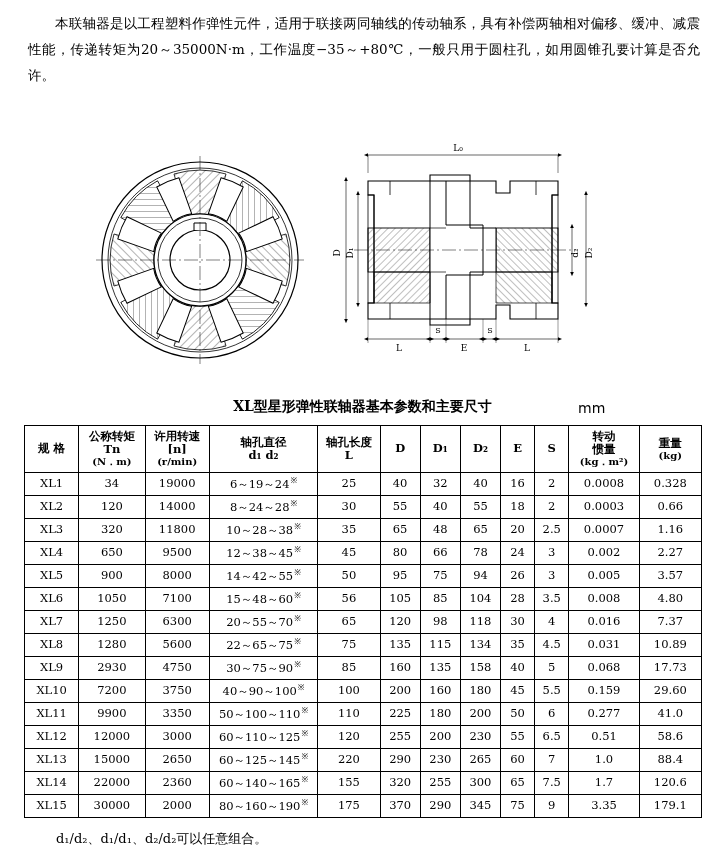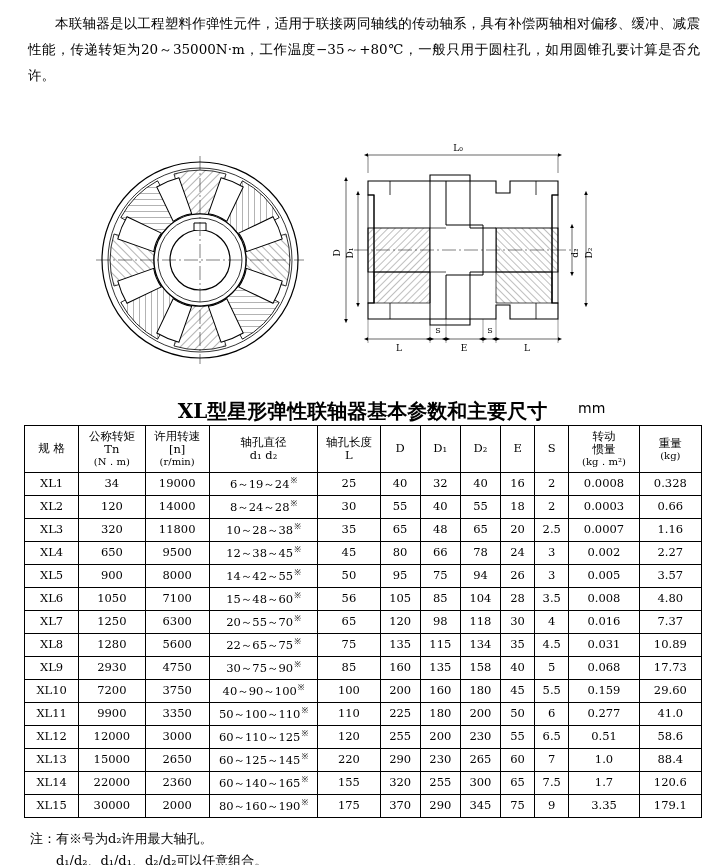--- a/index.html
+++ b/index.html
@@ -54,21 +54,21 @@
     top: 5px;
   }
 
   
   .table-title {
     position: absolute;
     left: 0;
     top: 398px;
     width: 725px;
     text-align: center;
-    font-size: 20px;
+    font-size: 14px;
     font-weight: bold;
     font-family: "DejaVu Serif", "Liberation Serif", serif;
   }
   .mm-label {
     position: absolute;
     left: 578px;
     top: 400px;
     font-size: 14px;
   }
 
@@ -88,21 +88,21 @@
   table.spec th, table.spec td {
     border: 1px solid #000;
     text-align: center;
     vertical-align: middle;
     padding: 0;
     height: 22px;
     line-height: 1.15;
   }
   table.spec thead th {
     height: 46px;
-    font-weight: normal;
+    font-weight: bold;
     font-size: 11.5px;
   }
   .hdr-sub {
     font-size: 10px;
   }
   .bore-cell {
     position: relative;
     padding-right: 10px;
   }
   .star {
@@ -574,17 +574,16 @@
             <td>75</td>
             <td>9</td>
             <td>3.35</td>
             <td>179.1</td>
           </tr>
         </tbody>
     </table>
   </div>
 
   <div class="notes">
-    <div>注：有※号为d₂许用最大轴孔。</div>
     <div class="line2">d₁/d₂、d₁/d₁、d₂/d₂可以任意组合。</div>
   </div>
 
 </div>
 
 </body></html>

